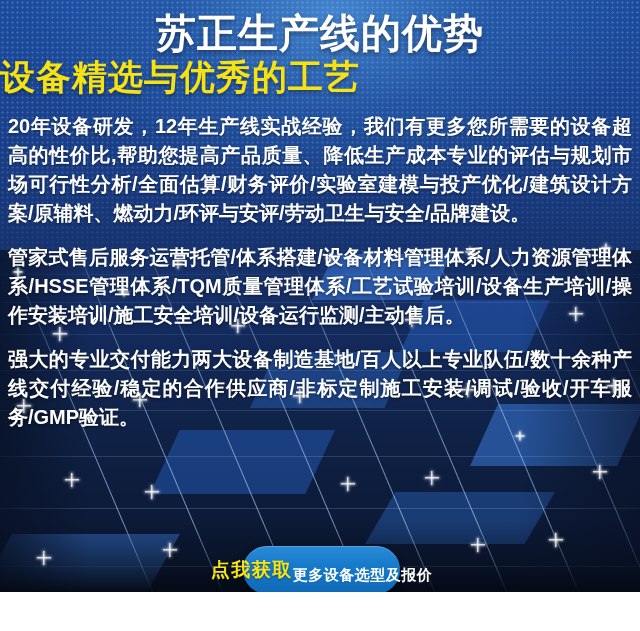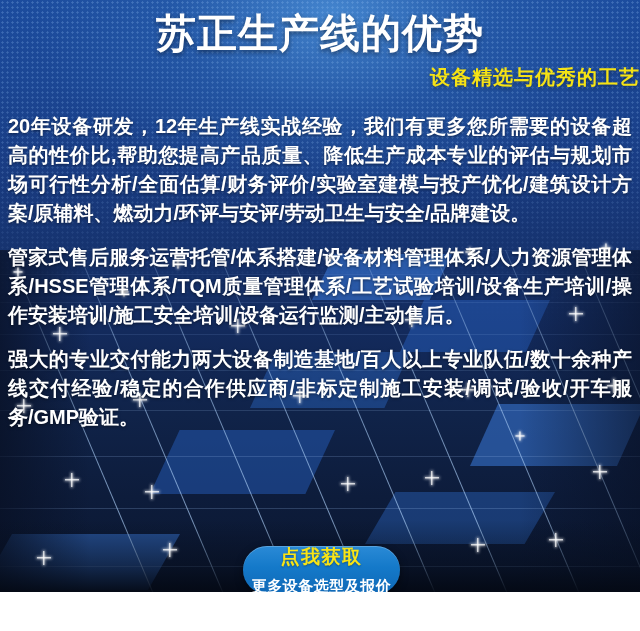--- a/index.html
+++ b/index.html
@@ -159,23 +159,23 @@
     font-weight: bold;
     letter-spacing: 1px;
     line-height: 50px;
     text-shadow: 0 2px 5px rgba(0,0,0,0.45);
     white-space: nowrap;
   }
   .subtitle {
     position: absolute;
     left: 0; top: 60px;
     width: 640px;
-    text-align: right;
+    text-align: left;
     color: #f5e215;
-    font-size: 20px;
+    font-size: 35px;
     font-weight: bold;
     letter-spacing: 1px;
     line-height: 34px;
     text-shadow: 0 2px 4px rgba(0,0,0,0.4);
     white-space: nowrap;
   }
 
   .body-block {
     position: absolute;
     left: 8px;
@@ -199,21 +199,21 @@
     position: absolute;
     left: 243px;
     top: 546px;
     width: 157px;
     height: 48px;
     border-radius: 24px;
     background: linear-gradient(180deg, #2a8ad6 0%, #1479c9 45%, #0f68b6 100%);
     box-shadow: 0 3px 9px rgba(0,0,0,0.45), inset 0 1px 0 rgba(255,255,255,0.22);
     cursor: pointer;
     display: flex;
-    flex-direction: column;
+    flex-direction: row;
     align-items: center;
     justify-content: center;
   }
   .cta-main {
     color: #f8e415;
     font-size: 19px;
     font-weight: bold;
     letter-spacing: 1.5px;
     line-height: 22px;
     text-shadow: 0 1px 2px rgba(0,0,0,0.35);

